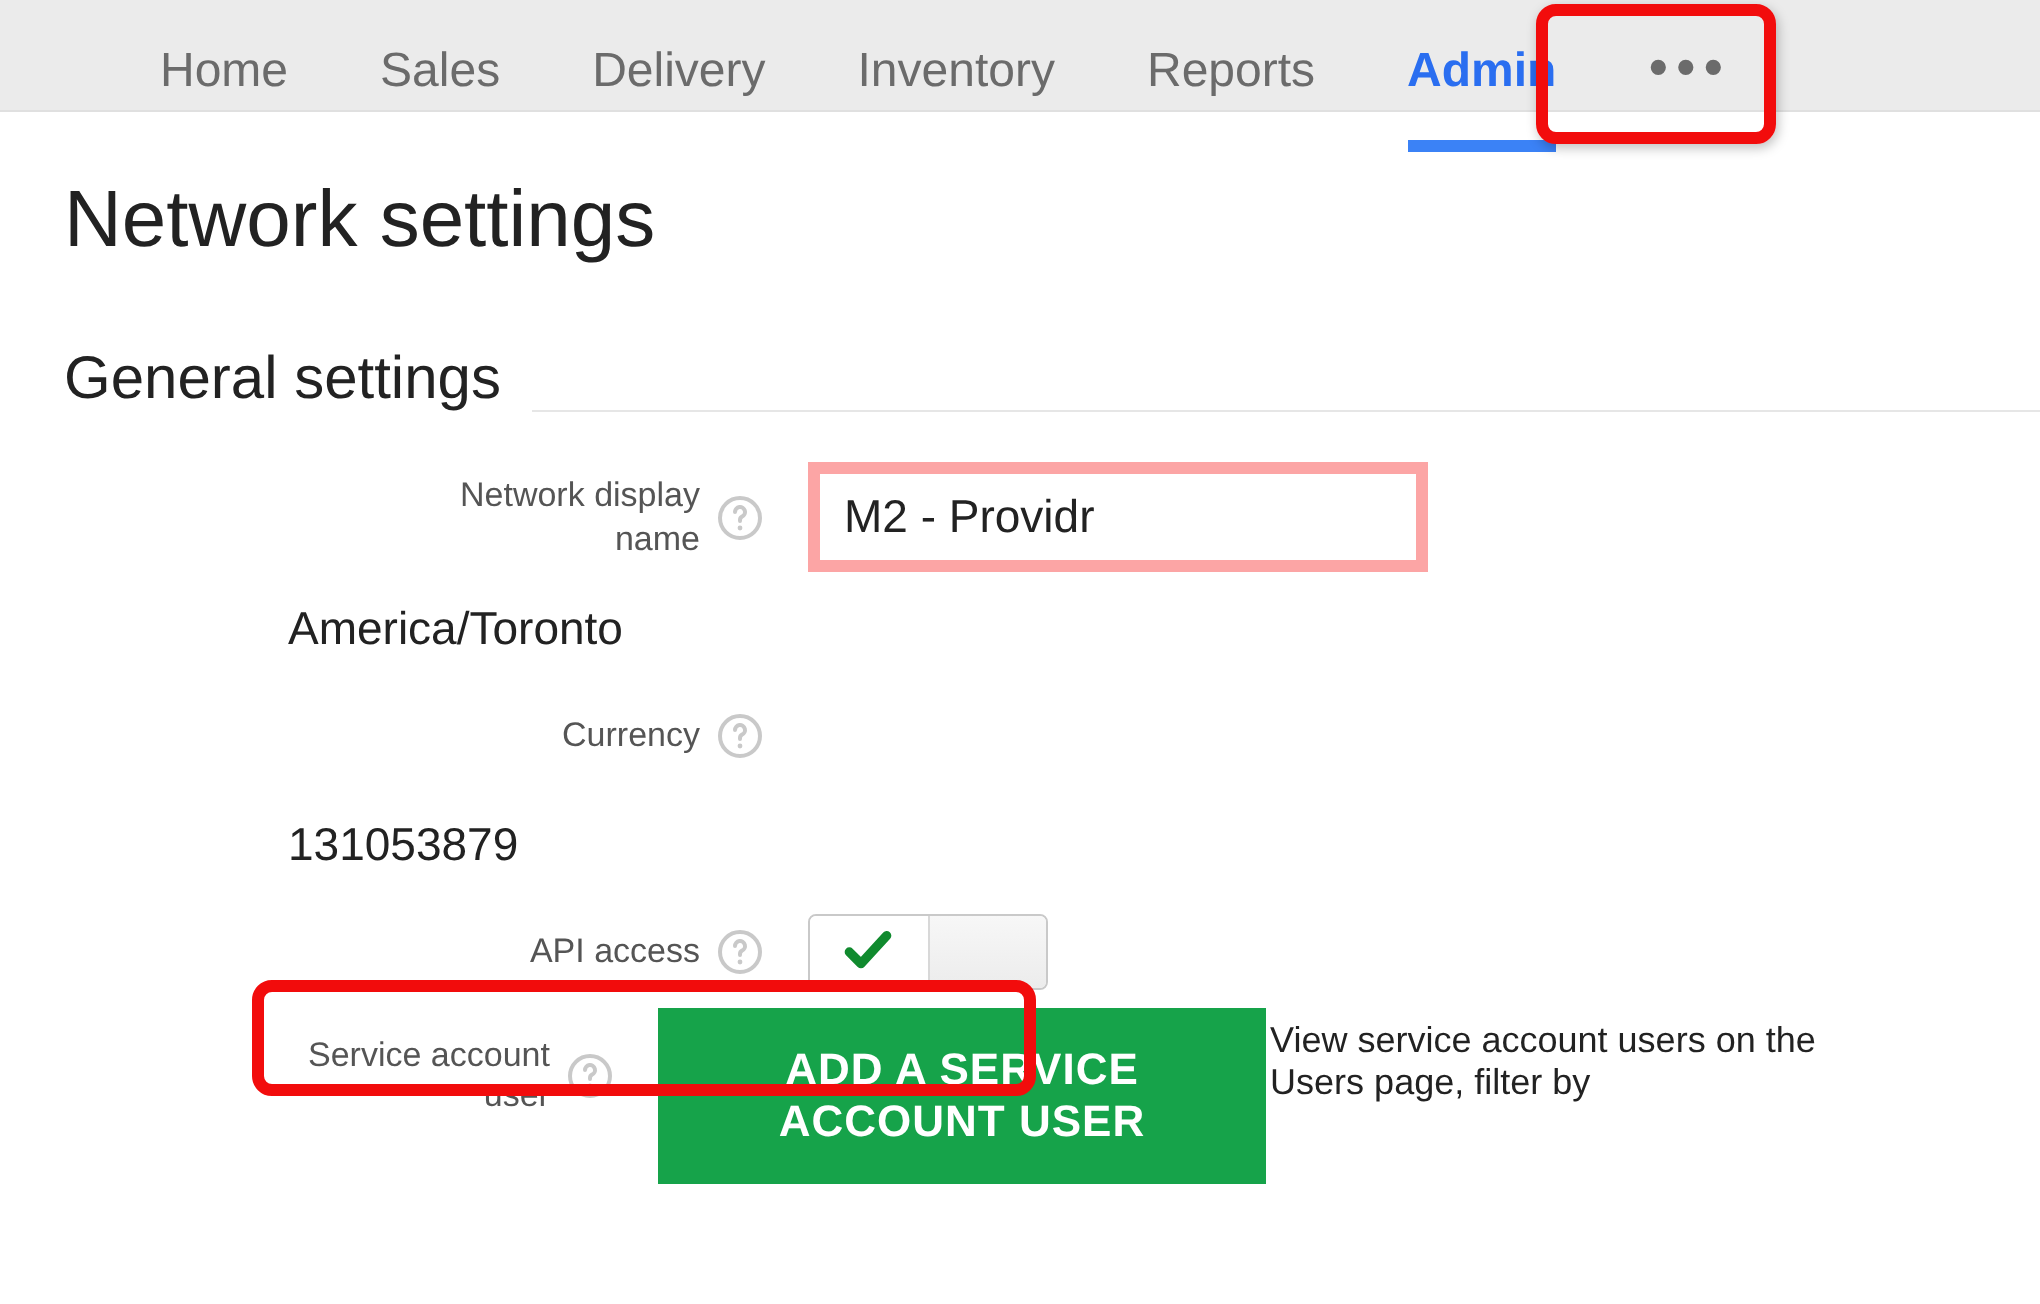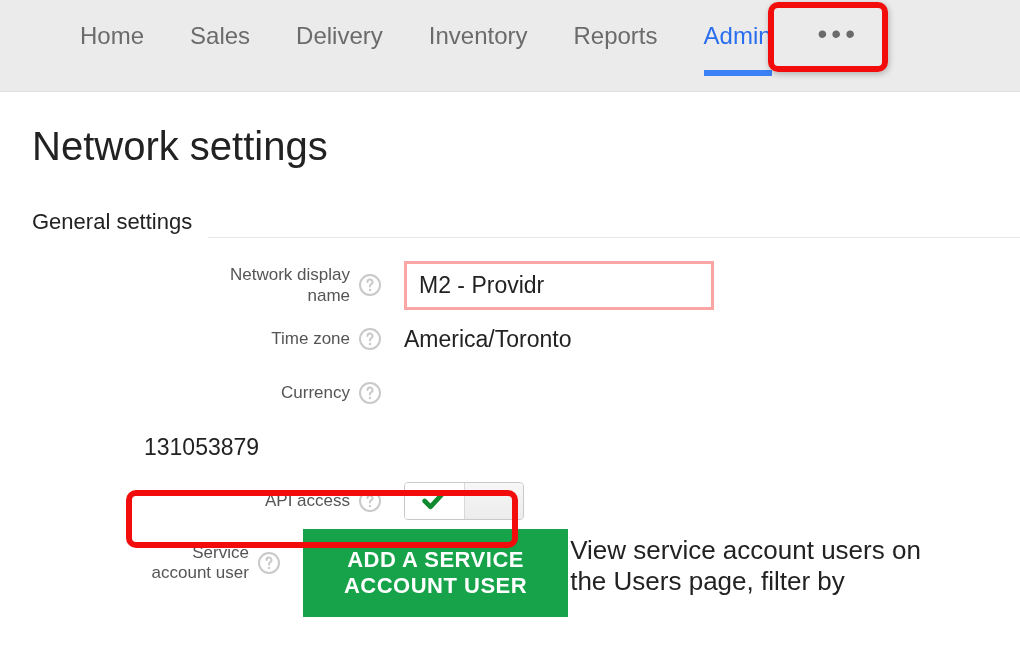--- a/index.html
+++ b/index.html
@@ -1,41 +1,41 @@
 <!DOCTYPE html>
 <html><head>
 <meta charset="utf-8">
 <style>
   * { box-sizing: border-box; margin: 0; padding: 0; }
   html, body { width: 1020px; height: 652px; font-family: Arial, Helvetica, sans-serif; background: #fff; overflow: hidden; }
-  .tabbar { background: #ebebeb; height: 92px; display: flex; align-items: flex-start; padding: 0 0 0 80px; gap: 46px; border-bottom: 1px solid #e0e0e0; }
+  .tabbar { background: #ebebeb; height: 56px; display: flex; align-items: flex-start; padding: 0 0 0 80px; gap: 46px; border-bottom: 1px solid #e0e0e0; }
   .tab { font-size: 24px; color: #6b6b6b; padding-top: 22px; height: 76px; position: relative; cursor: pointer; }
-  .tab.active { color: #2a6ef0; }
+  .tab.active { color: #2a6ef0; font-weight: bold; }
   .tab.active::after { content: ""; position: absolute; left: 0; right: 0; bottom: 0; height: 6px; background: #3b82f6; }
   .ellipsis { font-size: 28px; color: #6b6b6b; padding-top: 18px; letter-spacing: 4px; cursor: pointer; }
   .highlight-admin { position: absolute; border: 6px solid #f20c0c; border-radius: 10px; box-shadow: 1px 2px 6px rgba(0,0,0,0.25); pointer-events: none; }
   .admin-box { top: 2px; left: 768px; width: 120px; height: 70px; }
   .content { padding: 32px 0 0 32px; position: relative; }
   .page-title { font-size: 40px; font-weight: 400; color: #222; margin-bottom: 40px; }
-  .section-title { font-size: 22px; font-weight: 400; color: #222; margin-bottom: 24px; text-align: right; }
+  .section-title { font-size: 30px; font-weight: 400; color: #222; margin-bottom: 24px; text-align: right; }
   .section-title-wrap { display: flex; align-items: center; }
   .section-line { flex: 1; height: 1px; background: #e6e6e6; margin-left: 16px; margin-top: 6px; }
   .form { padding-left: 100px; width: 900px; }
   .row { display: flex; align-items: center; min-height: 52px; margin-bottom: 2px; }
   .label-cell { width: 260px; text-align: right; padding-right: 10px; display: flex; justify-content: flex-end; align-items: center; gap: 8px; }
   .label-txt { font-size: 17px; color: #555; line-height: 1.2; }
   .help-icon { width: 24px; height: 24px; flex-shrink: 0; cursor: pointer; }
   .value-cell { padding-left: 12px; display: flex; align-items: center; }
   .value-txt { font-size: 23px; color: #222; }
-  .text-input { font-size: 23px; padding: 8px 12px; border: 3px solid #fca5a5; width: 310px; color: #222; }
+  .text-input { font-size: 23px; padding: 8px 12px; border: 6px solid #fca5a5; width: 310px; color: #222; }
   .toggle { width: 120px; height: 38px; border: 1px solid #c9c9c9; border-radius: 4px; display: flex; overflow: hidden; cursor: pointer; }
   .toggle-on { width: 60px; display: flex; align-items: center; justify-content: center; background: #fff; }
   .toggle-off { width: 60px; background: linear-gradient(#f7f7f7,#ececec); border-left: 1px solid #d8d8d8; }
   .cta-btn { background: #16a34a; color: #fff; font-size: 22px; font-weight: 700; padding: 18px 28px; border: none; cursor: pointer; letter-spacing: 0.5px; }
-  .hint { font-size: 26px; color: #222; margin-top: 6px; margin-left: 2px; }
+  .hint { font-size: 18px; color: #222; margin-top: 6px; margin-left: 2px; }
   .row-api { position: relative; }
   .highlight-api { position: absolute; border: 6px solid #f20c0c; border-radius: 10px; pointer-events: none; }
   .api-box { top: 490px; left: 126px; width: 392px; height: 58px; }
   .label-multiline { text-align: right; line-height: 1.25; }
 </style>
 </head>
 <body>
 
 <div class="tabbar">
   <div class="tab">Home</div>
@@ -70,30 +70,20 @@
               <circle cx="12" cy="17" r="1.2" fill="#c9c9c9"></circle>
             </svg>
         </span>
       </div>
       <div class="value-cell">
         <input type="text" class="text-input" value="M2 - Providr" style="">
       </div>
     </div>
 
     <div class="row">
-      <div class="label-cell">
-        <span class="label-txt">Time zone</span>
-        <span class="help-icon">
-          <svg viewBox="0 0 24 24" width="24" height="24">
-              <circle cx="12" cy="12" r="10" fill="none" stroke="#c9c9c9" stroke-width="2"></circle>
-              <path d="M9.5 9a2.5 2.5 0 1 1 3.5 2.3c-.8.4-1 .9-1 1.7v.5" fill="none" stroke="#c9c9c9" stroke-width="2" stroke-linecap="round"></path>
-              <circle cx="12" cy="17" r="1.2" fill="#c9c9c9"></circle>
-            </svg>
-        </span>
-      </div>
       <div class="value-cell">
         <span class="value-txt">America/Toronto</span>
       </div>
     </div>
 
     <div class="row">
       <div class="label-cell">
         <span class="label-txt">Currency</span>
         <span class="help-icon">
           <svg viewBox="0 0 24 24" width="24" height="24">

